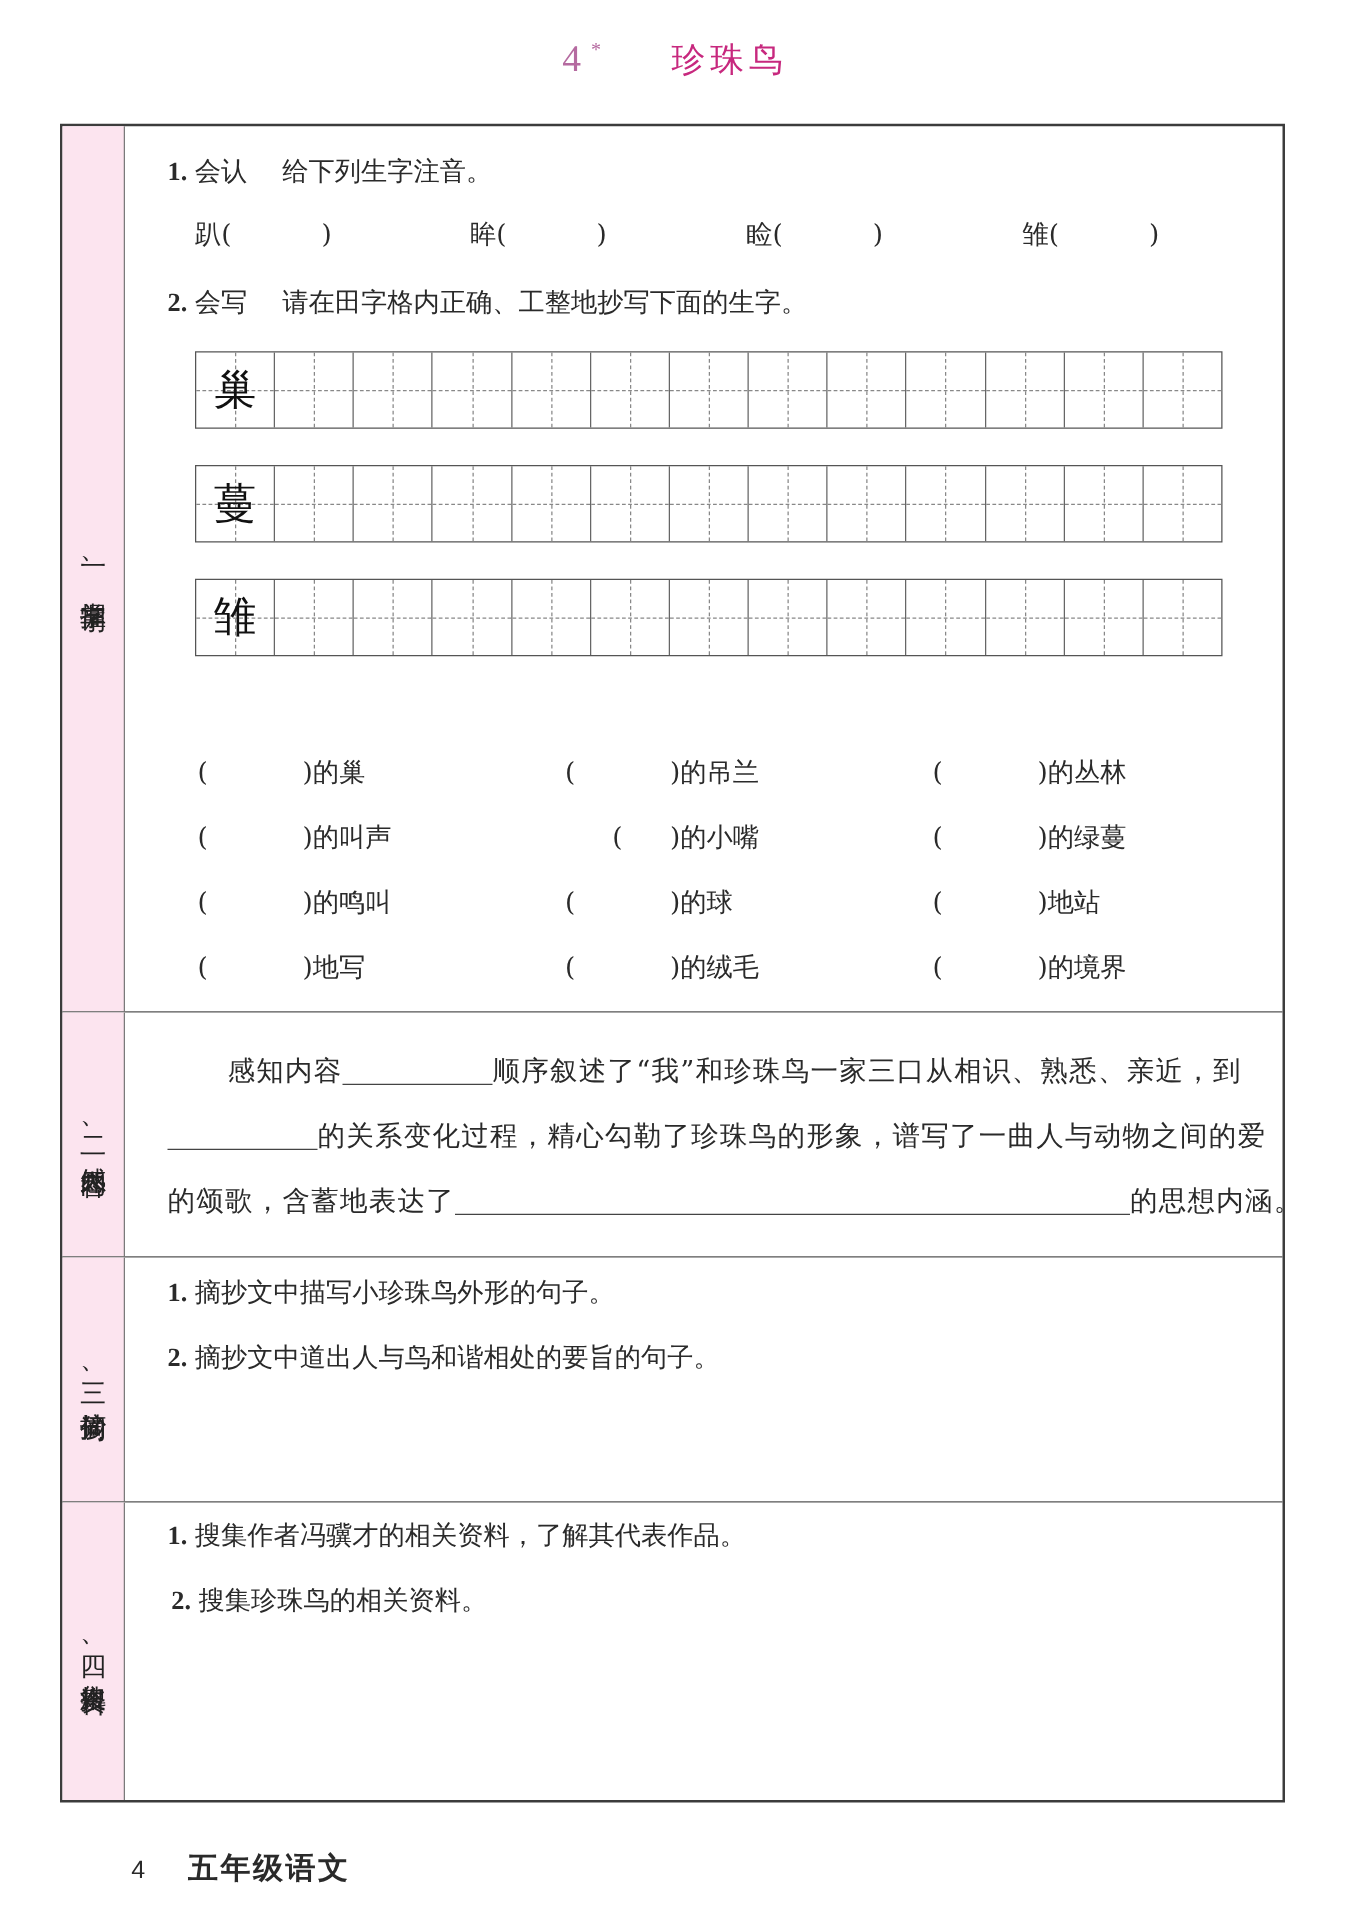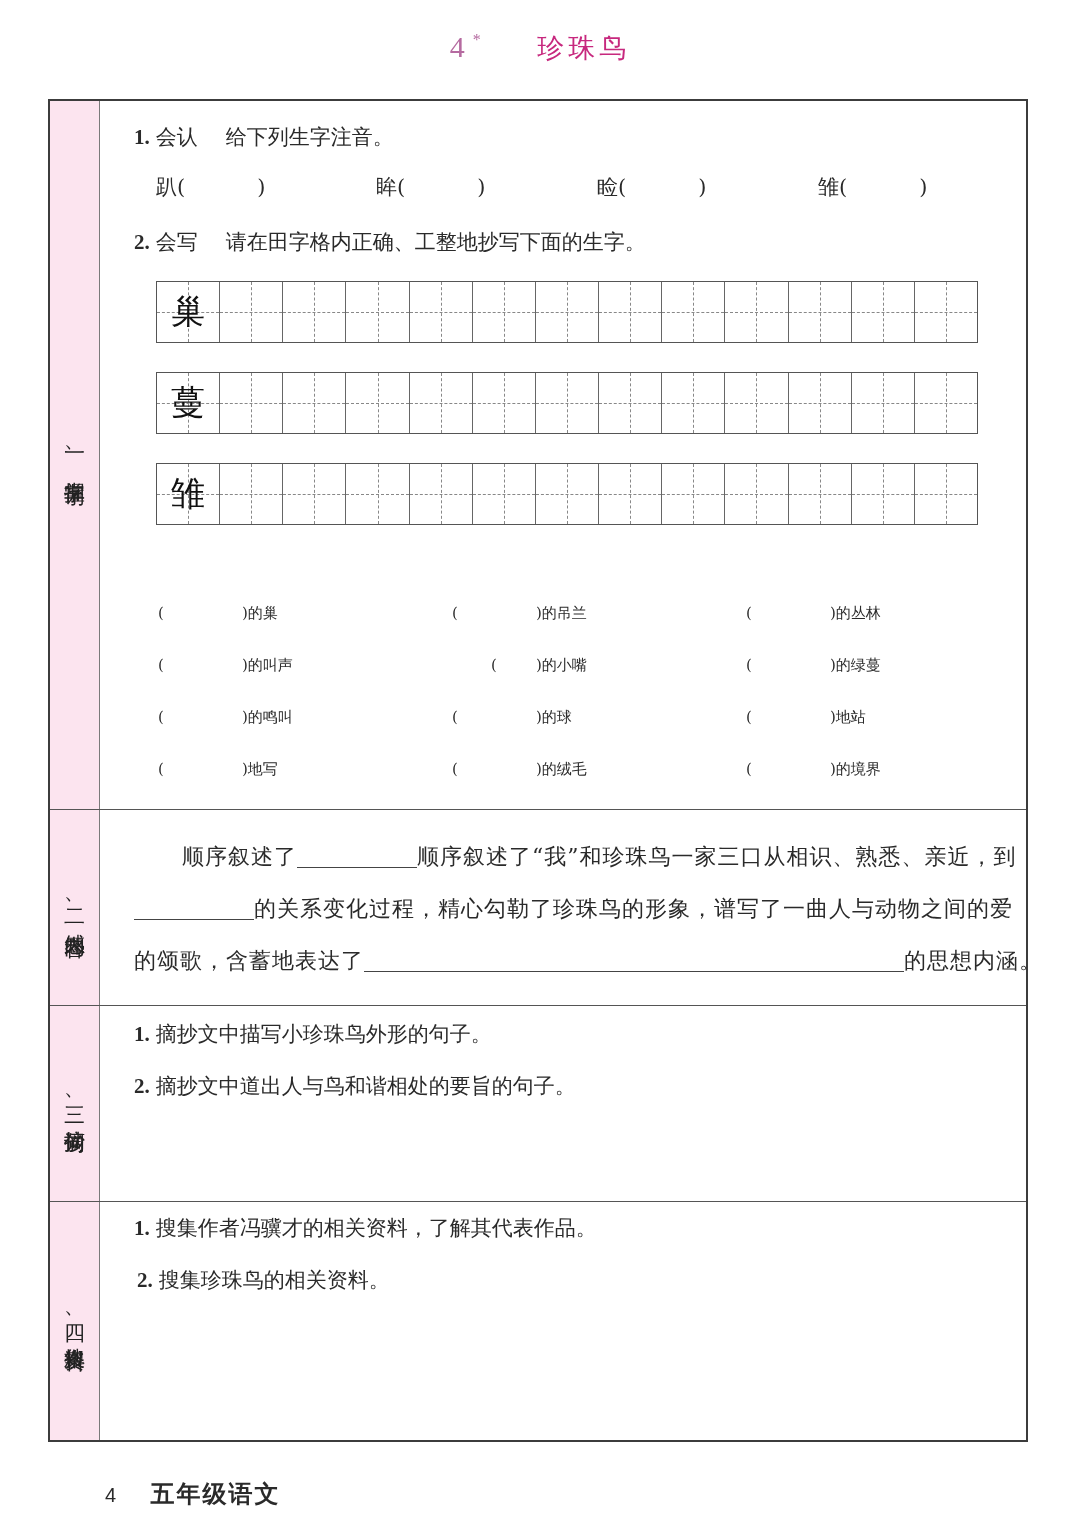--- a/index.html
+++ b/index.html
@@ -57,21 +57,21 @@
   .cell::after {
     content: ""; position: absolute; top: 50%; left: 0; right: 0;
     border-top: 1px dashed #888;
   }
   .cell .char {
     position: absolute; left: 0; right: 0; top: 0; bottom: 0;
     display: flex; align-items: center; justify-content: center;
     font-size: 34px; z-index: 2; font-family: "DejaVu Serif", serif; color: #111;
   }
 
-  .fill-item { position: absolute; font-size: 15px; white-space: nowrap; }
+  .fill-item { position: absolute; font-size: 21px; white-space: nowrap; }
   .fill-item .paren-open { display: inline-block; width: 84px; }
 
   .para { position: absolute; font-size: 22px; white-space: nowrap; letter-spacing: 1px; }
   .blank { display: inline-block; border-bottom: 1.5px solid #444; height: 24px; vertical-align: -4px; }
 
   .footer { position: absolute; top: 1478px; left: 105px; font-size: 20px; }
   .footer .page { font-family: "Liberation Sans", sans-serif; margin-right: 28px; }
   .footer .label { font-family: "DejaVu Sans", sans-serif; font-weight: bold; letter-spacing: 2px; font-size: 24px; }
 </style>
 </head>
@@ -182,21 +182,21 @@
       <div class="fill-item" style="top:659px; left:612px;"><span class="paren-open">(</span><span>)</span><span>的境界</span></div>
     </div>
   </div>
 
   <div class="section" style="top:708px; height:196px;">
     <div class="side">
       <div class="side-label">二、感知内容</div>
     </div>
     <div class="content" style="left:62px;">
       <div class="para" style="top:32px; left:48px;">
-        <span>顺序叙述了</span><span class="blank" style="width:120px;"></span><span>顺序叙述了“我”和珍珠鸟一家三口从相识、熟悉、亲近，到</span>
+        <span>感知内容</span><span class="blank" style="width:120px;"></span><span>顺序叙述了“我”和珍珠鸟一家三口从相识、熟悉、亲近，到</span>
       </div>
       <div class="para" style="top:84px; left:0;text-align:center;">
         <span class="blank" style="width:120px;"></span><span>的关系变化过程，精心勾勒了珍珠鸟的形象，谱写了一曲人与动物之间的爱</span>
       </div>
       <div class="para" style="top:136px; left:0;">
         <span>的颂歌，含蓄地表达了</span><span class="blank" style="width:540px;"></span><span>的思想内涵。</span>
       </div>
     </div>
   </div>
 

